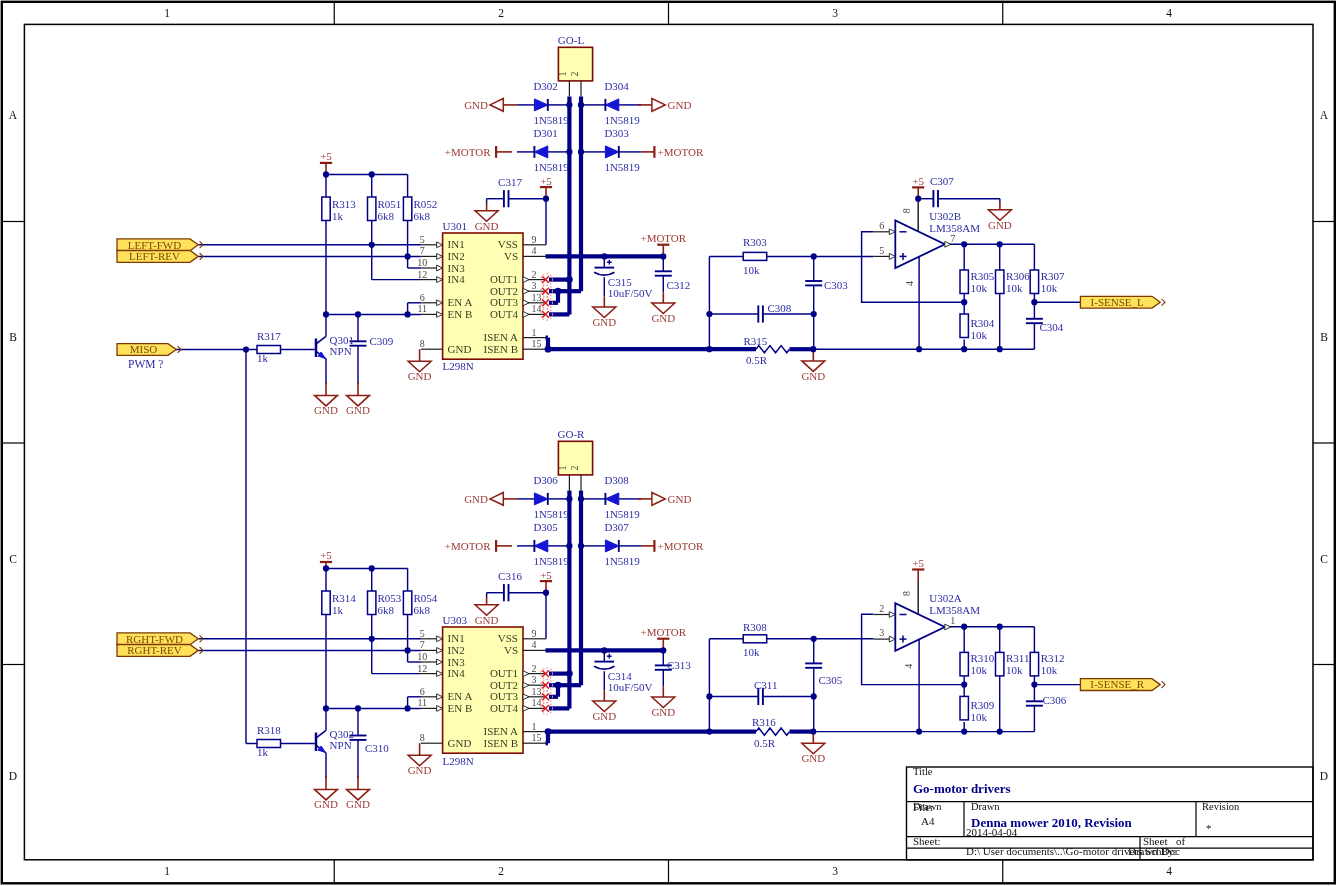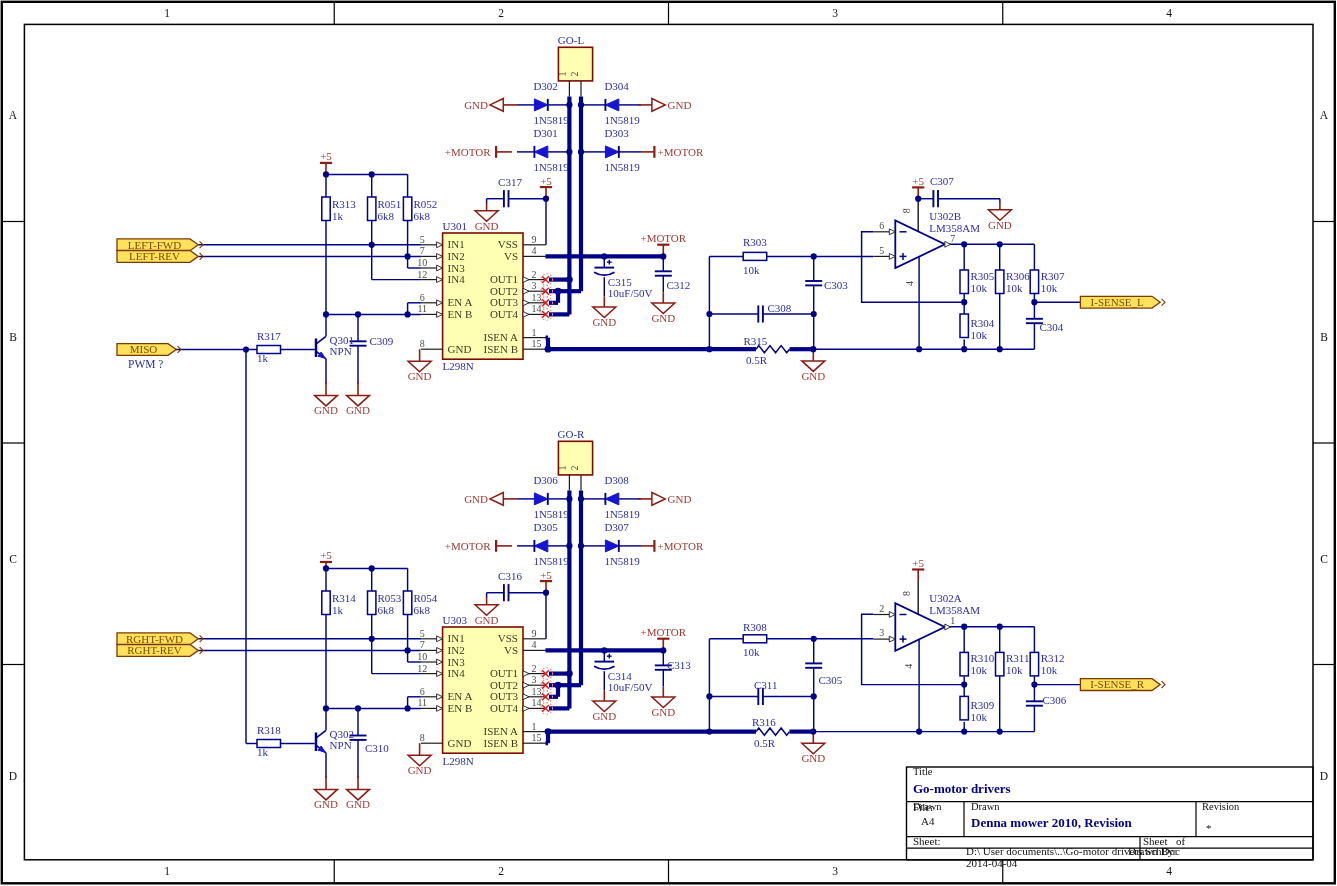--- a/index.html
+++ b/index.html
@@ -1212,20 +1212,20 @@
   <div id="titleblock">
     <div class="tbtxt tb-sm" style="left:913px;top:767.3px">Title</div>
     <div class="tbtxt tb-big" style="left:913px;top:782.1px">Go-motor drivers</div>
     <div class="tbtxt tb-sm" style="left:913px;top:801.6px">Drawn</div>
     <div class="tbtxt tb-md" style="left:921px;top:815.8px">A4</div>
     <div class="tbtxt tb-sm" style="left:971px;top:801.6px">Drawn</div>
     <div class="tbtxt tb-big" style="left:971px;top:816.1px">Denna mower 2010, Revision</div>
     <div class="tbtxt tb-sm" style="left:1202px;top:801.6px">Revision</div>
     <div class="tbtxt tb-md" style="left:1206px;top:822.8px">*</div>
     <div class="tbtxt tb-md" style="left:913px;top:835.8px">Sheet:</div>
-    <div class="tbtxt tb-md" style="left:966px;top:858px">2014-04-04</div>
+    <div class="tbtxt tb-md" style="left:966px;top:827px">2014-04-04</div>
     <div class="tbtxt tb-md" style="left:1143px;top:835.8px">Sheet</div>
     <div class="tbtxt tb-md" style="left:1176px;top:835.8px">of</div>
     <div class="tbtxt tb-md" style="left:913px;top:802px">File:</div>
     <div class="tbtxt tb-md" style="left:966px;top:846.3px">D:\  User documents\..\Go-motor drivers.SchDoc</div>
     <div class="tbtxt tb-md" style="left:1128px;top:846.3px">Drawn By:</div>
   </div>
 </div>
 
 </body></html>

